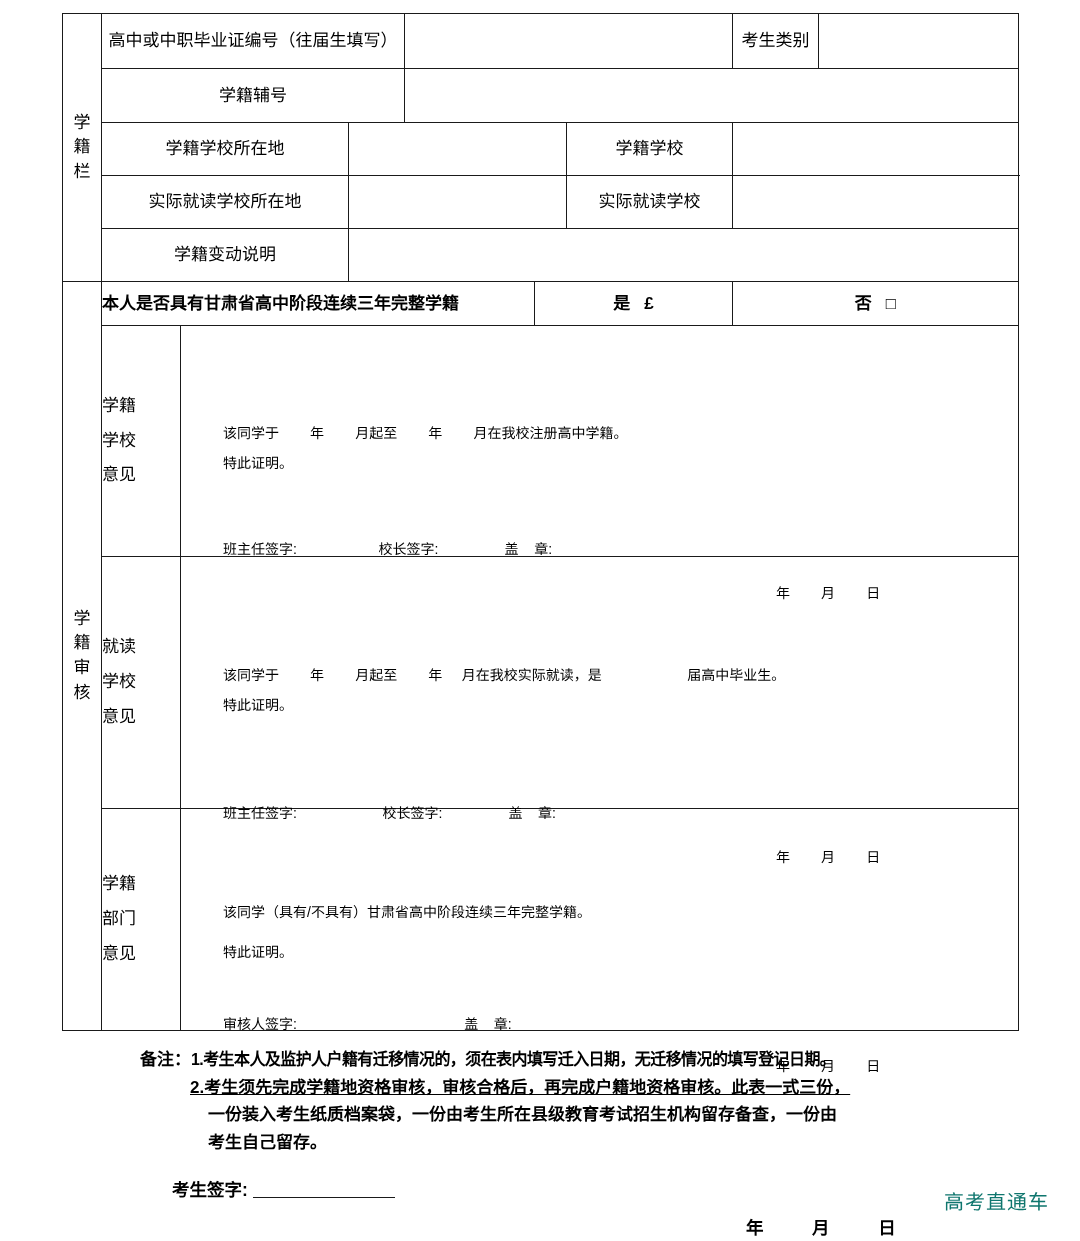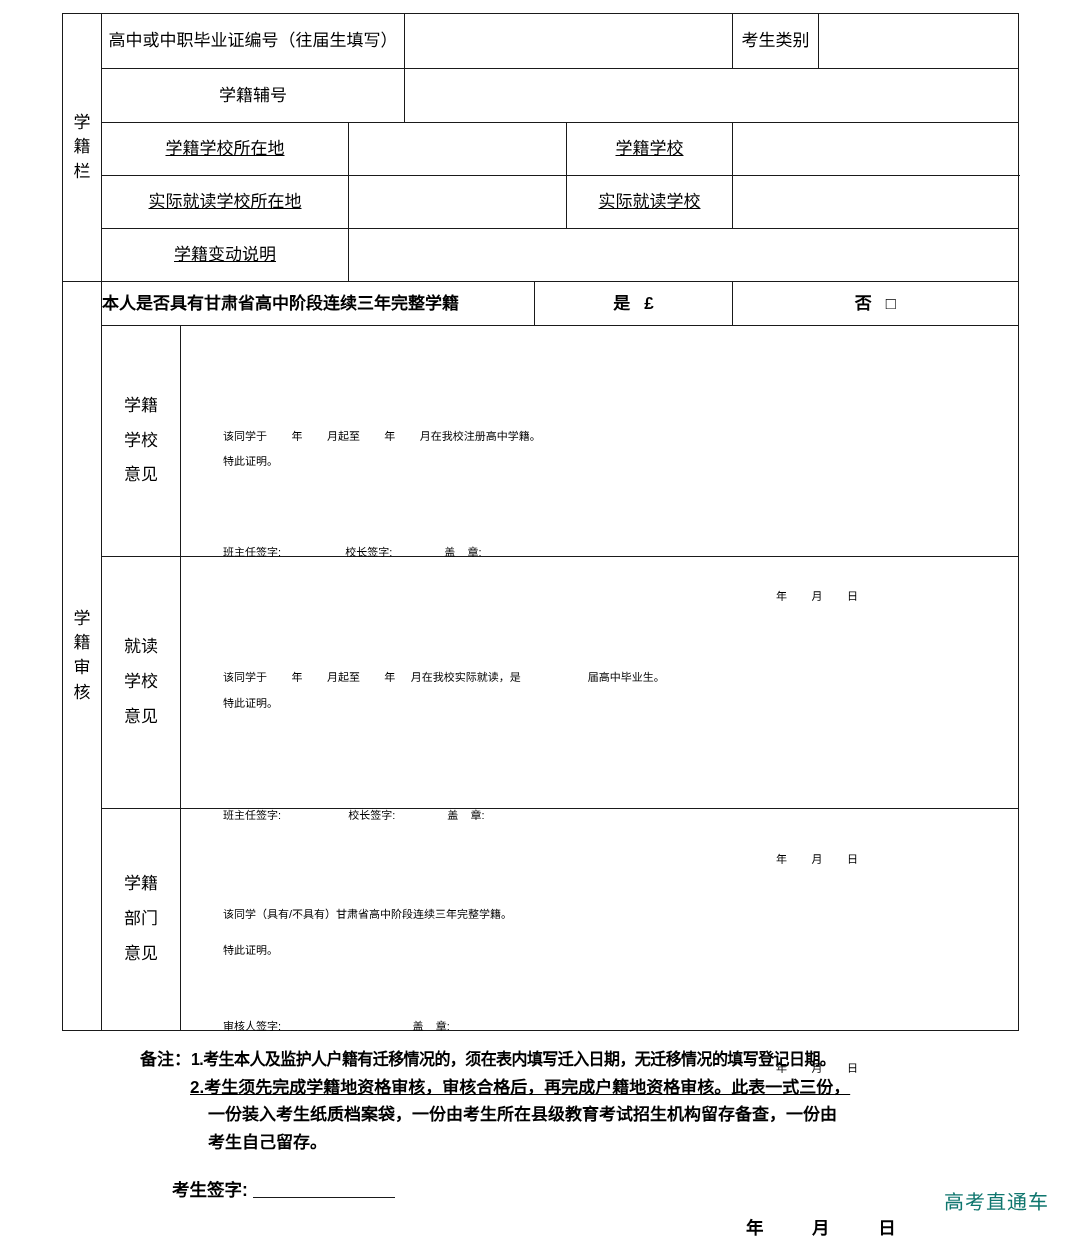--- a/index.html
+++ b/index.html
@@ -41,38 +41,37 @@
     letter-spacing: 0;
     padding: 0 2px;
   }
   .vlabel .ch {
     display: block;
     line-height: 1.45;
   }
 
   
   .oplabel {
-    text-align: center;
     font-size: 17px;
   }
   .oplabel .ch {
     display: block;
     line-height: 2.05;
   }
 
   .cell-label {
     text-align: center;
   }
   .cell-blank {
     background: #fff;
   }
 
   .row-h1 { height: 55px; }
   .row-h2 { height: 54px; }
-  .row-h3 { height: 53px; text-decoration: underline; }
+  .row-h3 { height: 53px; }
   .row-decl { height: 44px; }
 
   .decl-title {
     font-weight: bold;
     text-align: left;
     padding-left: 12px;
     font-size: 17.5px;
   }
   .decl-opt {
     text-align: center;
@@ -88,21 +87,21 @@
   .opbody {
     position: relative;
     padding: 0;
     height: 100%;
   }
   .opbody-inner {
     position: relative;
     padding: 26px 14px 10px 42px;
     height: 100%;
     box-sizing: border-box;
-    font-size: 11px;
+    font-size: 14px;
   }
   .op-line {
     white-space: pre;
     line-height: 1.55;
   }
   .op-line2 {
     white-space: pre;
     line-height: 1.55;
     margin-top: 8px;
   }

